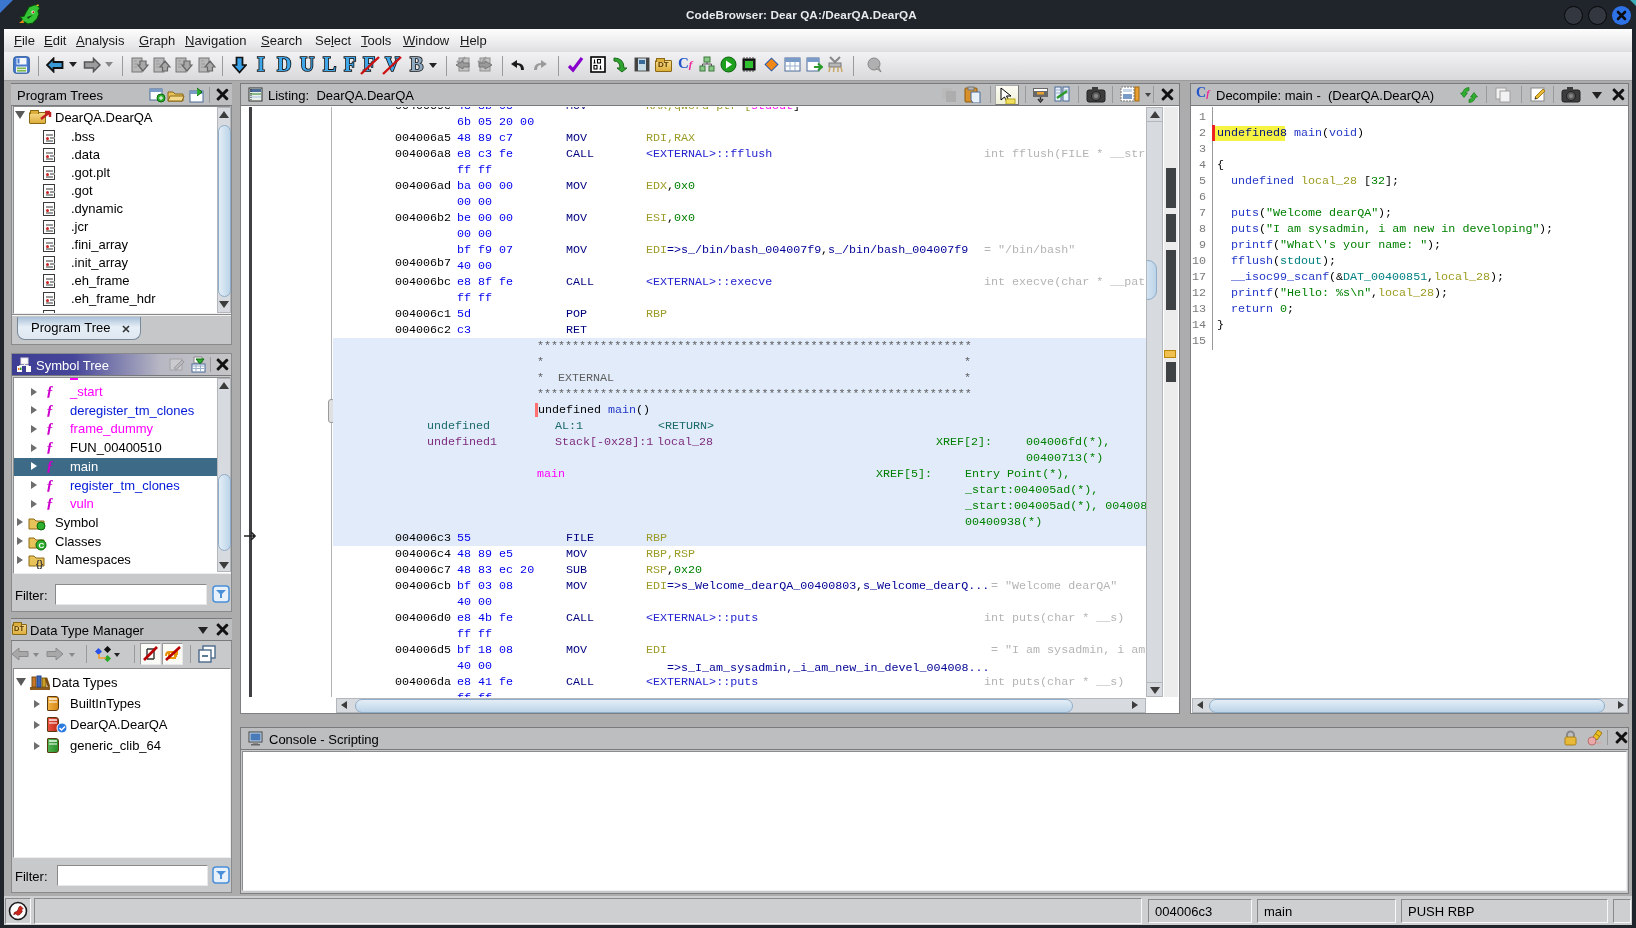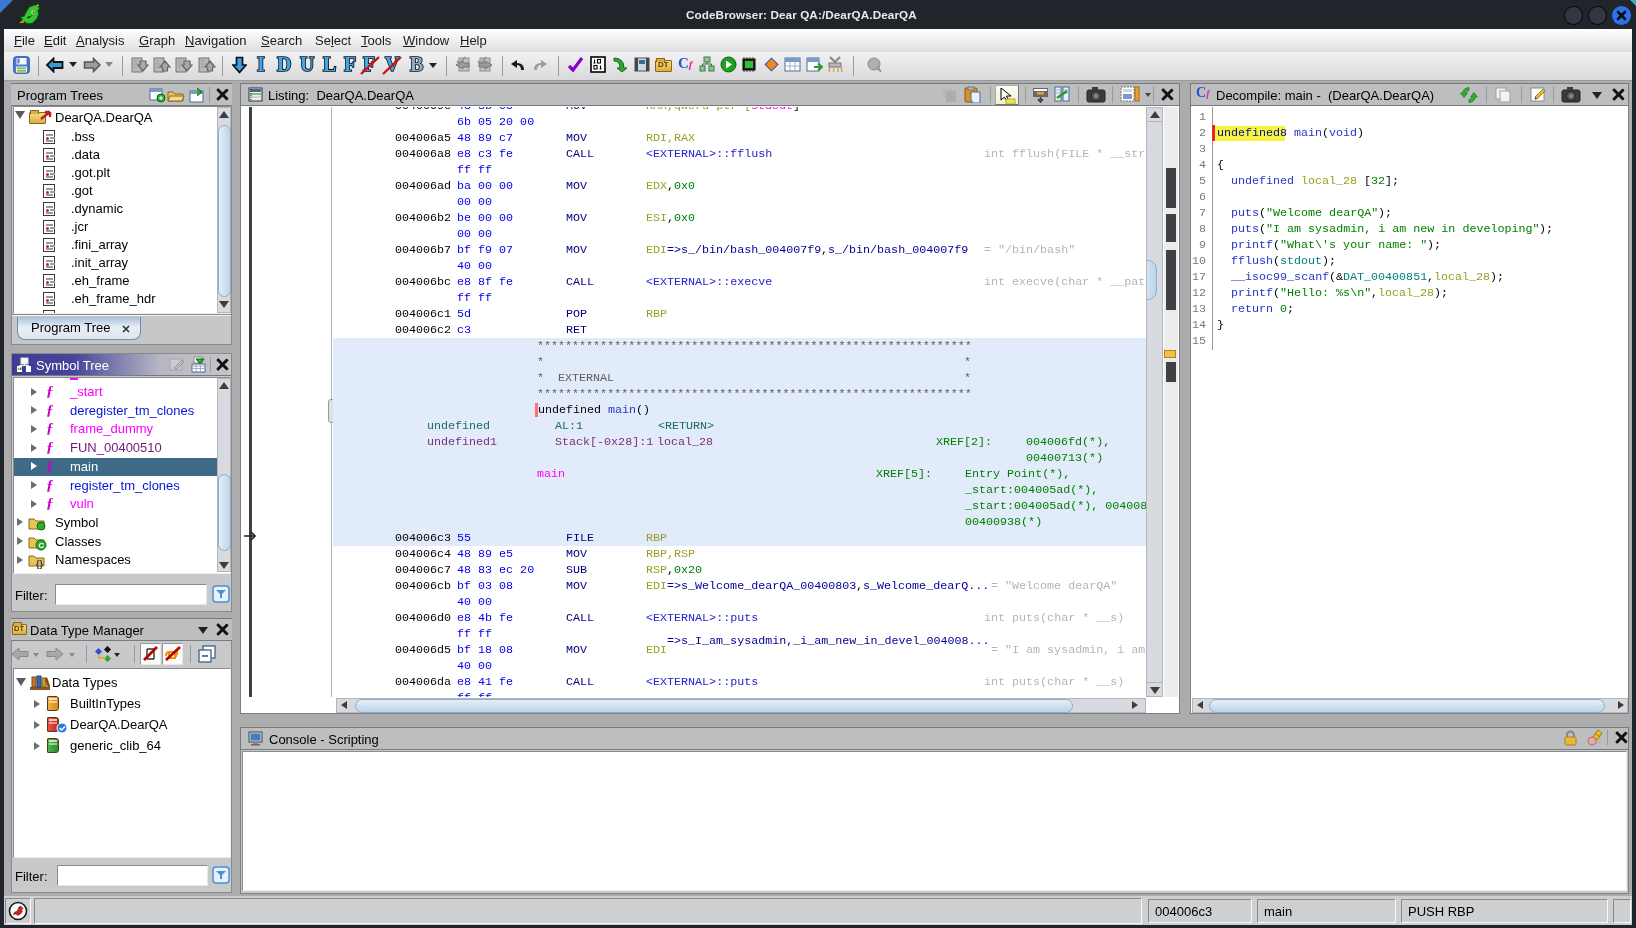--- a/index.html
+++ b/index.html
@@ -352,21 +352,21 @@
 <div class="fnicon" style="left:32px;top:6px">ƒ</div>
 <div class="ui" style="left:56px;top:6px;color:#ff00ff">_start</div>
 <div class="tri-r" style="left:17px;top:28px"></div>
 <div class="fnicon" style="left:32px;top:25px">ƒ</div>
 <div class="ui" style="left:56px;top:25px;color:#0018d8">deregister_tm_clones</div>
 <div class="tri-r" style="left:17px;top:47px"></div>
 <div class="fnicon" style="left:32px;top:43px">ƒ</div>
 <div class="ui" style="left:56px;top:43px;color:#ff00ff">frame_dummy</div>
 <div class="tri-r" style="left:17px;top:66px"></div>
 <div class="fnicon" style="left:32px;top:62px">ƒ</div>
-<div class="ui" style="left:56px;top:62px;color:#701a75">FUN_00400510</div>
+<div class="ui" style="left:56px;top:62px;color:#000000">FUN_00400510</div>
 <div class="abs" style="left:0px;top:80px;width:203px;height:18px;background:#3d6a87"></div>
 <div class="tri-r" style="left:17px;top:84px;border-left-color:#fff"></div>
 <div class="fnicon" style="left:32px;top:81px">ƒ</div>
 <div class="ui" style="left:56px;top:81px;color:#fff">main</div>
 <div class="tri-r" style="left:17px;top:103px"></div>
 <div class="fnicon" style="left:32px;top:100px">ƒ</div>
 <div class="ui" style="left:56px;top:100px;color:#0018d8">register_tm_clones</div>
 <div class="tri-r" style="left:17px;top:122px"></div>
 <div class="fnicon" style="left:32px;top:118px">ƒ</div>
 <div class="ui" style="left:56px;top:118px;color:#ff00ff">vuln</div>
@@ -564,21 +564,21 @@
       <div class="m" style="left:334px;top:71px;color:#000000">,</div>
       <div class="m" style="left:341px;top:71px;color:#008000">0x0</div>
 <div class="m" style="left:124px;top:87px;color:#0000ee">00&nbsp;00</div>
 <div class="m" style="left:62px;top:103px;color:#000000">004006b2</div>
       <div class="m" style="left:124px;top:103px;color:#0000ee">be&nbsp;00&nbsp;00</div>
       <div class="m" style="left:233px;top:103px;color:#00007e">MOV</div>
       <div class="m" style="left:313px;top:103px;color:#9c9c28">ESI</div>
       <div class="m" style="left:334px;top:103px;color:#000000">,</div>
       <div class="m" style="left:341px;top:103px;color:#008000">0x0</div>
 <div class="m" style="left:124px;top:119px;color:#0000ee">00&nbsp;00</div>
-<div class="m" style="left:62px;top:135px;color:#000000">004006b7</div>
+<div class="m" style="left:62px;top:148px;color:#000000">004006b7</div>
       <div class="m" style="left:124px;top:135px;color:#0000ee">bf&nbsp;f9&nbsp;07</div>
       <div class="m" style="left:233px;top:135px;color:#00007e">MOV</div>
       <div class="m" style="left:313px;top:135px;color:#9c9c28">EDI</div>
       <div class="m" style="left:334px;top:135px;color:#000096">=&gt;s_/bin/bash_004007f9</div>
       <div class="m" style="left:488px;top:135px;color:#000000">,</div>
       <div class="m" style="left:495px;top:135px;color:#000096">s_/bin/bash_004007f9</div>
       <div class="m" style="left:651px;top:135px;color:#b4b4b4">=&nbsp;"/bin/bash"</div>
 <div class="m" style="left:124px;top:151px;color:#0000ee">40&nbsp;00</div>
 <div class="m" style="left:62px;top:167px;color:#000000">004006bc</div>
       <div class="m" style="left:124px;top:167px;color:#0000ee">e8&nbsp;8f&nbsp;fe</div>
@@ -645,21 +645,21 @@
 <div class="m" style="left:62px;top:503px;color:#000000">004006d0</div>
       <div class="m" style="left:124px;top:503px;color:#0000ee">e8&nbsp;4b&nbsp;fe</div>
       <div class="m" style="left:233px;top:503px;color:#00007e">CALL</div>
       <div class="m" style="left:313px;top:503px;color:#2323cf">&lt;EXTERNAL&gt;::puts</div>
       <div class="m" style="left:651px;top:503px;color:#b4b4b4">int&nbsp;puts(char&nbsp;*&nbsp;__s)</div>
 <div class="m" style="left:124px;top:519px;color:#0000ee">ff&nbsp;ff</div>
 <div class="m" style="left:62px;top:535px;color:#000000">004006d5</div>
       <div class="m" style="left:124px;top:535px;color:#0000ee">bf&nbsp;18&nbsp;08</div>
       <div class="m" style="left:233px;top:535px;color:#00007e">MOV</div>
       <div class="m" style="left:313px;top:535px;color:#9c9c28">EDI</div>
-      <div class="m" style="left:334px;top:526px;color:#000096">=&gt;s_I_am_sysadmin,_i_am_new_in_devel_004008...</div>
+      <div class="m" style="left:334px;top:553px;color:#000096">=&gt;s_I_am_sysadmin,_i_am_new_in_devel_004008...</div>
       <div class="m" style="left:658px;top:535px;color:#b4b4b4">=&nbsp;"I&nbsp;am&nbsp;sysadmin,&nbsp;i&nbsp;am</div>
 <div class="m" style="left:124px;top:551px;color:#0000ee">40&nbsp;00</div>
 <div class="m" style="left:62px;top:567px;color:#000000">004006da</div>
       <div class="m" style="left:124px;top:567px;color:#0000ee">e8&nbsp;41&nbsp;fe</div>
       <div class="m" style="left:233px;top:567px;color:#00007e">CALL</div>
       <div class="m" style="left:313px;top:567px;color:#2323cf">&lt;EXTERNAL&gt;::puts</div>
       <div class="m" style="left:651px;top:567px;color:#b4b4b4">int&nbsp;puts(char&nbsp;*&nbsp;__s)</div>
 <div class="m" style="left:124px;top:583px;color:#0000ee">ff&nbsp;ff</div>
 </div>
 <div class="sb" style="left:1146px;top:107px;width:17px;height:590px;overflow:hidden">

